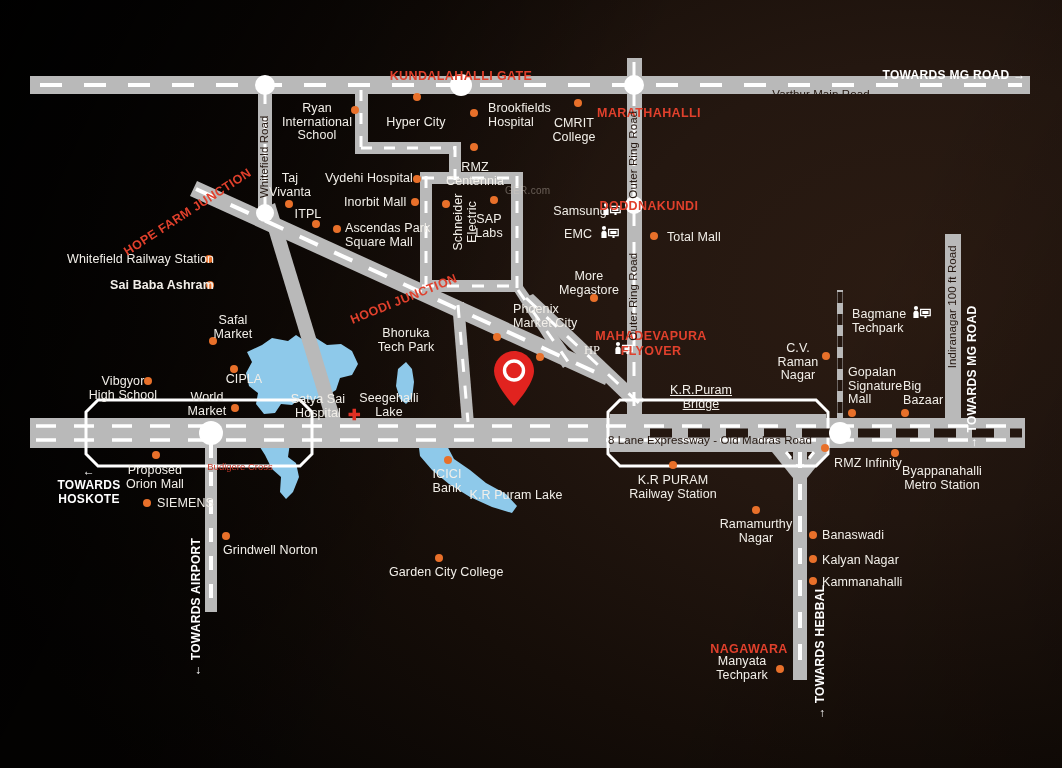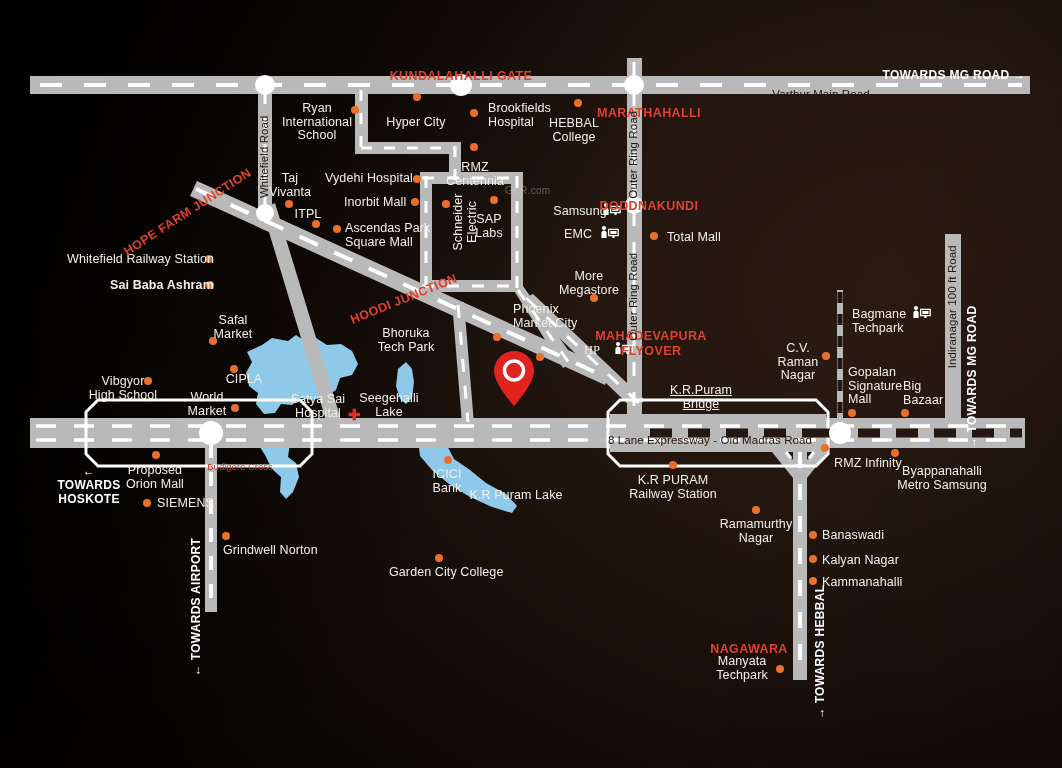--- a/index.html
+++ b/index.html
@@ -188,21 +188,21 @@
       <div class="dot" style="left: 355px; top: 110px;"></div>
       <div class="lbl c" style="left: 317px; top: 102px;">Ryan
 International
 School</div>
       <div class="dot" style="left: 417px; top: 97px;"></div>
       <div class="lbl c" style="left: 416px; top: 116px;">Hyper City</div>
       <div class="dot" style="left: 474px; top: 113px;"></div>
       <div class="lbl" style="left: 488px; top: 102px;">Brookfields
 Hospital</div>
       <div class="dot" style="left: 578px; top: 103px;"></div>
-      <div class="lbl c" style="left: 574px; top: 117px;">HEBBAL
+      <div class="lbl c" style="left: 574px; top: 117px;">CMRIT
 College</div>
       <div class="dot" style="left: 654px; top: 236px;"></div>
       <div class="lbl" style="left: 667px; top: 231px;">Total Mall</div>
       <div class="dot" style="left: 289px; top: 204px;"></div>
       <div class="lbl c" style="left: 290px; top: 172px;">Taj
 Vivanta</div>
       <div class="dot" style="left: 417px; top: 179px;"></div>
       <div class="lbl" style="left: 325px; top: 172px;">Vydehi Hospital</div>
       <div class="dot" style="left: 415px; top: 202px;"></div>
       <div class="lbl" style="left: 344px; top: 196px;">Inorbit Mall</div>
@@ -308,21 +308,21 @@
       <div class="dot" style="left: 905px; top: 413px;"></div>
       <div class="lbl" style="left: 903px; top: 380px;">Big
 Bazaar</div>
       <div class="dot" style="left: 673px; top: 465px;"></div>
       <div class="lbl c" style="left: 673px; top: 474px;">K.R PURAM
 Railway Station</div>
       <div class="dot" style="left: 825px; top: 448px;"></div>
       <div class="lbl" style="left: 834px; top: 457px;">RMZ Infinity</div>
       <div class="dot" style="left: 895px; top: 453px;"></div>
       <div class="lbl c" style="left: 942px; top: 465px;">Byappanahalli
-Metro Samsung</div>
+Metro Station</div>
       <div class="dot" style="left: 756px; top: 510px;"></div>
       <div class="lbl c" style="left: 756px; top: 518px;">Ramamurthy
 Nagar</div>
       <div class="dot" style="left: 813px; top: 535px;"></div>
       <div class="lbl" style="left: 822px; top: 529px;">Banaswadi</div>
       <div class="dot" style="left: 813px; top: 559px;"></div>
       <div class="lbl" style="left: 822px; top: 554px;">Kalyan Nagar</div>
       <div class="dot" style="left: 813px; top: 581px;"></div>
       <div class="lbl" style="left: 822px; top: 576px;">Kammanahalli</div>
       <div class="dot" style="left: 780px; top: 669px;"></div>

